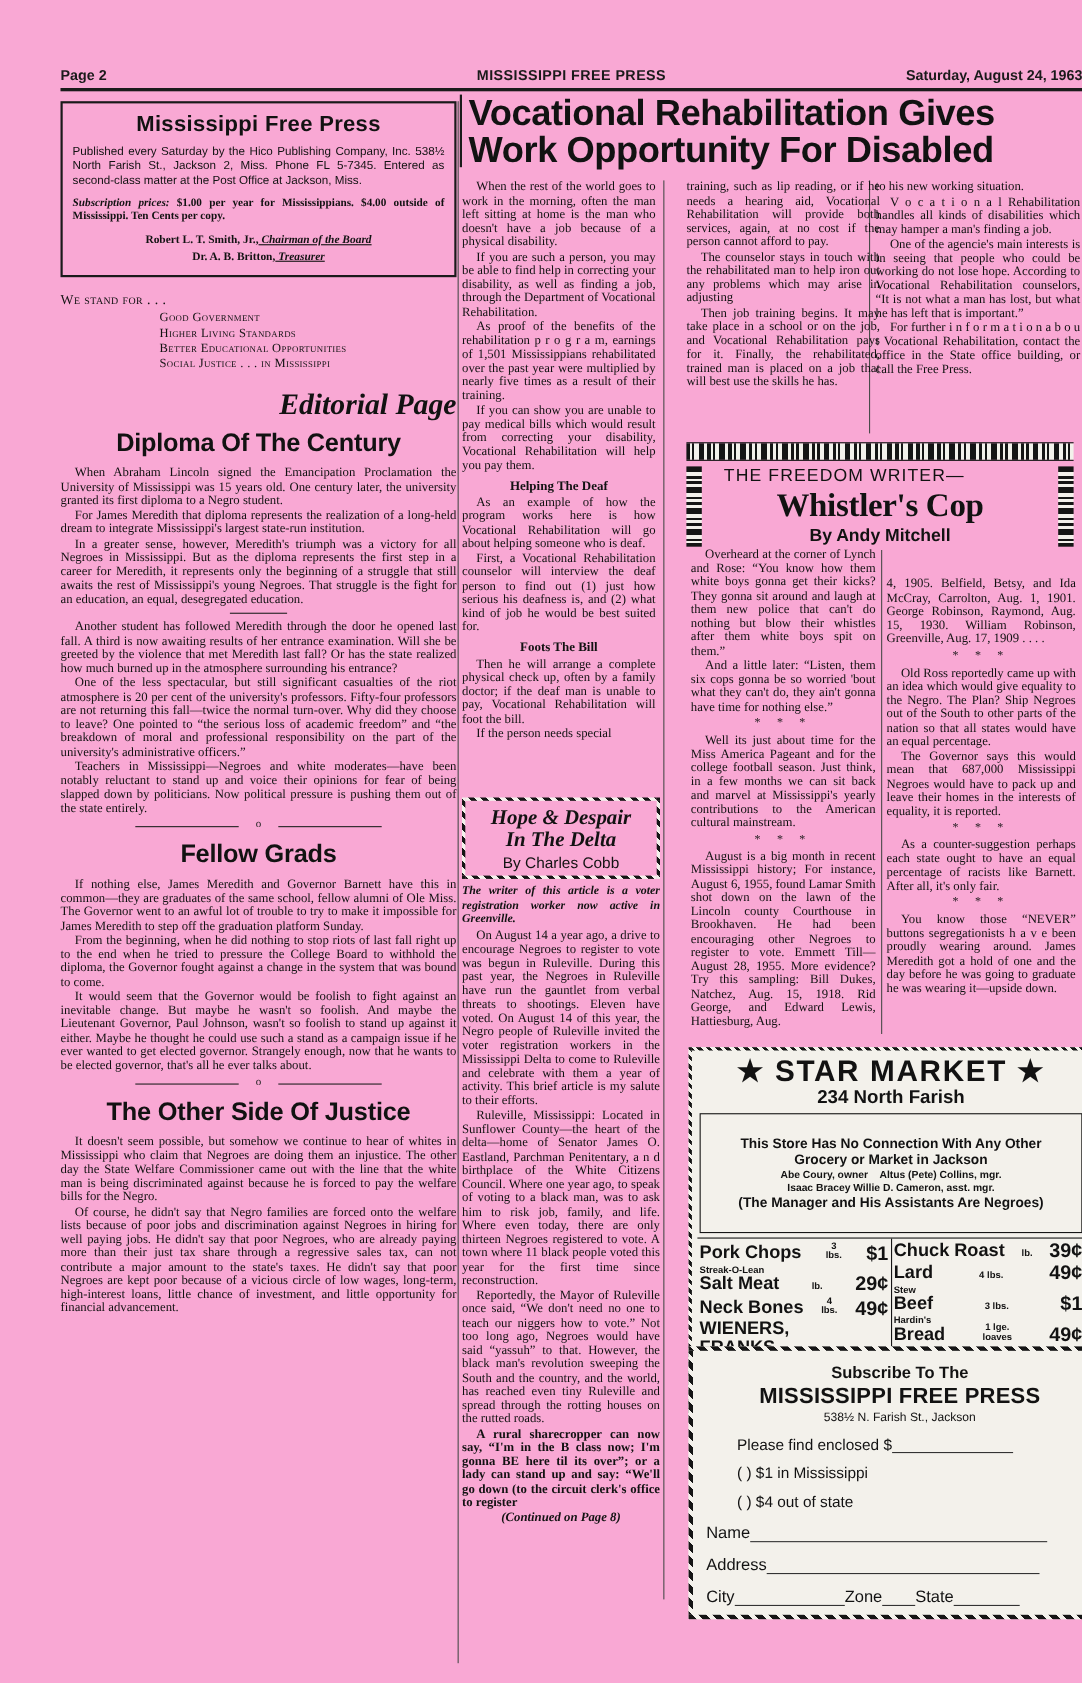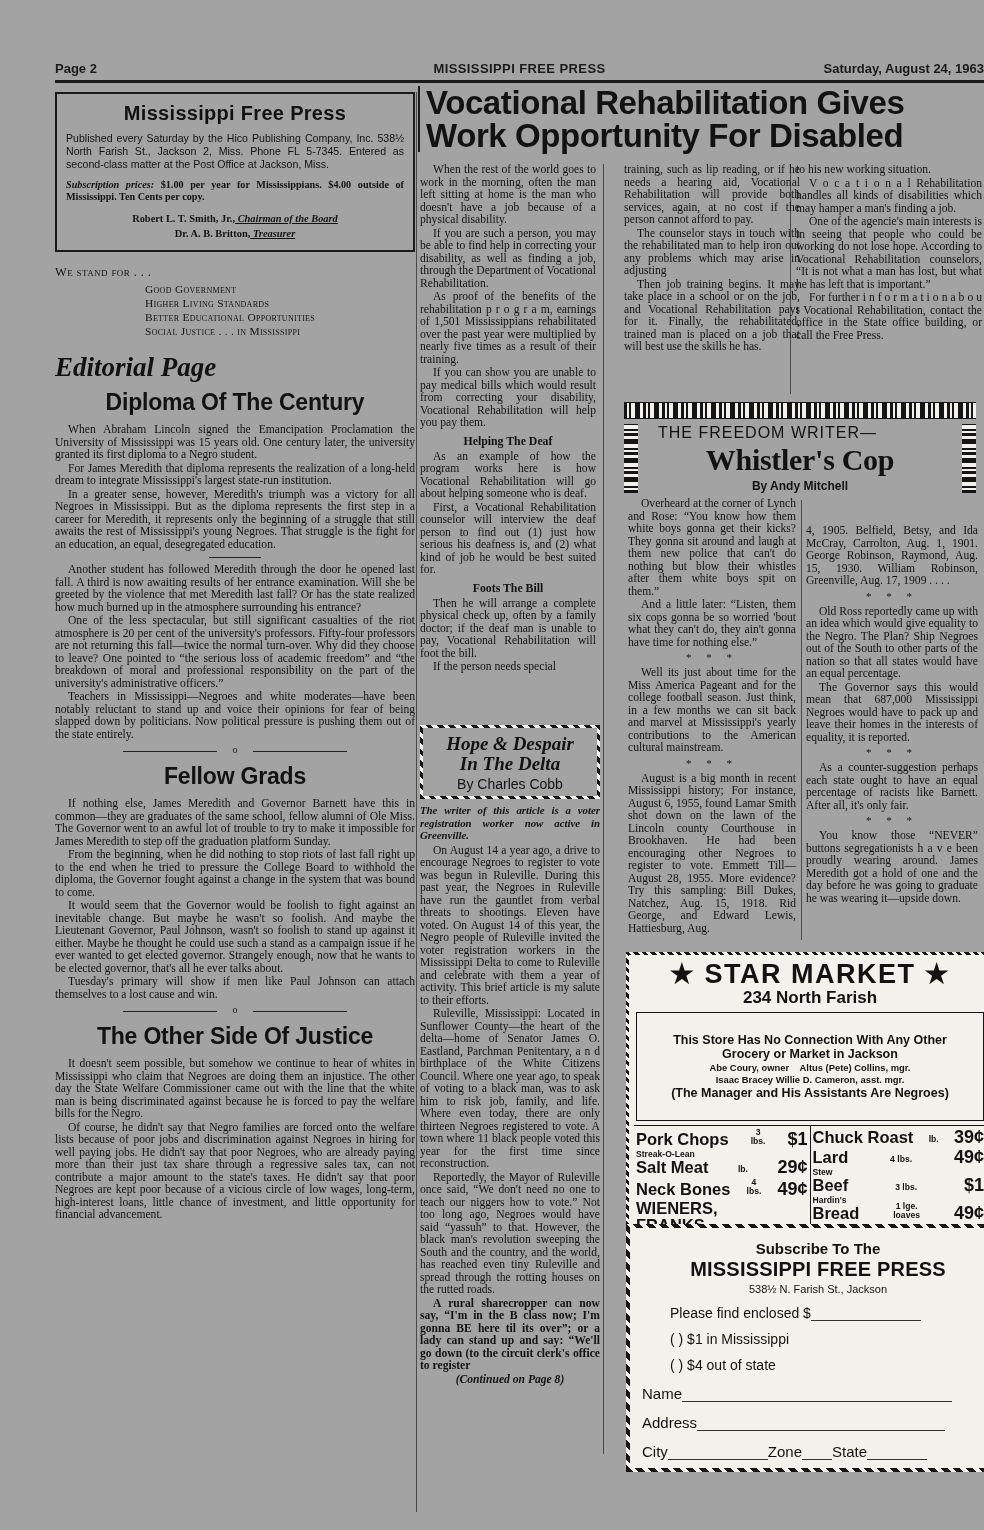--- a/index.html
+++ b/index.html
@@ -6,21 +6,21 @@
   body{
     width:984px;height:1530px;
     background:#f2f0ea;
     font-family:"Liberation Serif", serif;
     color:#121212;
     overflow:hidden;
     position:relative;
   }
   .page{
     position:absolute;left:0;top:0;width:984px;height:1530px;
-    background:#a3a3a3;
+    background:#f9a8d4;
   }
   
   .runhead{
     position:absolute;left:55px;top:58px;width:929px;height:22px;
     font-family:"Liberation Sans",sans-serif;
     font-size:13px;font-weight:600;color:#1a1a1a;
   }
   .runhead .left{position:absolute;left:0;top:3px;}
   .runhead .mid{position:absolute;left:0;width:929px;text-align:center;top:3px;letter-spacing:.4px;}
   .runhead .right{position:absolute;right:0;top:3px;margin-left:11px;}
@@ -74,21 +74,21 @@
     text-align:center;font-size:10.4px;line-height:15px;font-weight:bold;
   }
   .mh-off i{font-style:italic;font-weight:bold;text-decoration:underline;}
   .westand{
     margin-top:13px;font-variant:small-caps;font-size:12.5px;letter-spacing:.4px;
   }
   .standlist{
     margin:2px 0 0 90px;font-variant:small-caps;font-size:11.4px;line-height:14px;letter-spacing:.3px;
   }
   .ed-title{
-    text-align:left;font-family:"Liberation Serif",serif;font-style:italic;
+    text-align:right;font-family:"Liberation Serif",serif;font-style:italic;
     font-weight:bold;font-size:27px;margin:14px 0 6px;
   }
   .hl{
     text-align:center;font-family:"Liberation Sans",sans-serif;font-weight:bold;
     font-size:23px;letter-spacing:-.2px;margin:3px 0 8px;
   }
   
   #mainhead{
     position:absolute;left:418px;top:86px;width:566px;
     border-left:2px solid #1b1b1b;padding-left:6px;
@@ -138,21 +138,21 @@
   }
   .fw-kicker{
     font-family:"Liberation Sans",sans-serif;font-size:16px;letter-spacing:1px;
     margin:5px 0 0 18px;
   }
   .fw-title{
     text-align:center;font-family:"Liberation Serif",serif;font-weight:bold;font-size:30px;
     margin:1px 0 2px;letter-spacing:-.3px;
   }
   .fw-by{
-    text-align:center;font-family:"Liberation Sans",sans-serif;font-weight:bold;font-size:12px;margin-bottom:4px;
+    text-align:center;font-family:"Liberation Sans",sans-serif;font-weight:bold;font-size:16px;margin-bottom:4px;
   }
   #fwc1{position:absolute;left:628px;top:498px;width:168px;}
   #fwc2{position:absolute;left:806px;top:525px;width:172px;}
   
   #starad{
     position:absolute;left:626px;top:952px;width:352px;
     border:3px solid #151515;
     border-image: repeating-linear-gradient(45deg,#151515 0 3px,#f3f1eb 3px 6px) 3;
     padding:4px 5px 3px;
     font-family:"Liberation Sans",sans-serif;
@@ -236,21 +236,20 @@
     <p>Teachers in Mississippi—Negroes and white moderates—have been notably reluctant to stand up and voice their opinions for fear of being slapped down by politicians. Now political pressure is pushing them out of the state entirely.</p>
 
     <div class="hr-o">
         <span>o</span>
       </div>
 
     <div class="hl">Fellow Grads</div>
     <p>If nothing else, James Meredith and Governor Barnett have this in common—they are graduates of the same school, fellow alumni of Ole Miss. The Governor went to an awful lot of trouble to try to make it impossible for James Meredith to step off the graduation platform Sunday.</p>
     <p>From the beginning, when he did nothing to stop riots of last fall right up to the end when he tried to pressure the College Board to withhold the diploma, the Governor fought against a change in the system that was bound to come.</p>
     <p>It would seem that the Governor would be foolish to fight against an inevitable change. But maybe he wasn't so foolish. And maybe the Lieutenant Governor, Paul Johnson, wasn't so foolish to stand up against it either. Maybe he thought he could use such a stand as a campaign issue if he ever wanted to get elected governor. Strangely enough, now that he wants to be elected governor, that's all he ever talks about.</p>
-    <p>Tuesday's primary will show if men like Paul Johnson can attach themselves to a lost cause and win.</p>
 
     <div class="hr-o">
         <span>o</span>
       </div>
 
     <div class="hl">The Other Side Of Justice</div>
     <p>It doesn't seem possible, but somehow we continue to hear of whites in Mississippi who claim that Negroes are doing them an injustice. The other day the State Welfare Commissioner came out with the line that the white man is being discriminated against because he is forced to pay the welfare bills for the Negro.</p>
     <p>Of course, he didn't say that Negro families are forced onto the welfare lists because of poor jobs and discrimination against Negroes in hiring for well paying jobs. He didn't say that poor Negroes, who are already paying more than their just tax share through a regressive sales tax, can not contribute a major amount to the state's taxes. He didn't say that poor Negroes are kept poor because of a vicious circle of low wages, long-term, high-interest loans, little chance of investment, and little opportunity for financial advancement.</p>
   </div>
 

